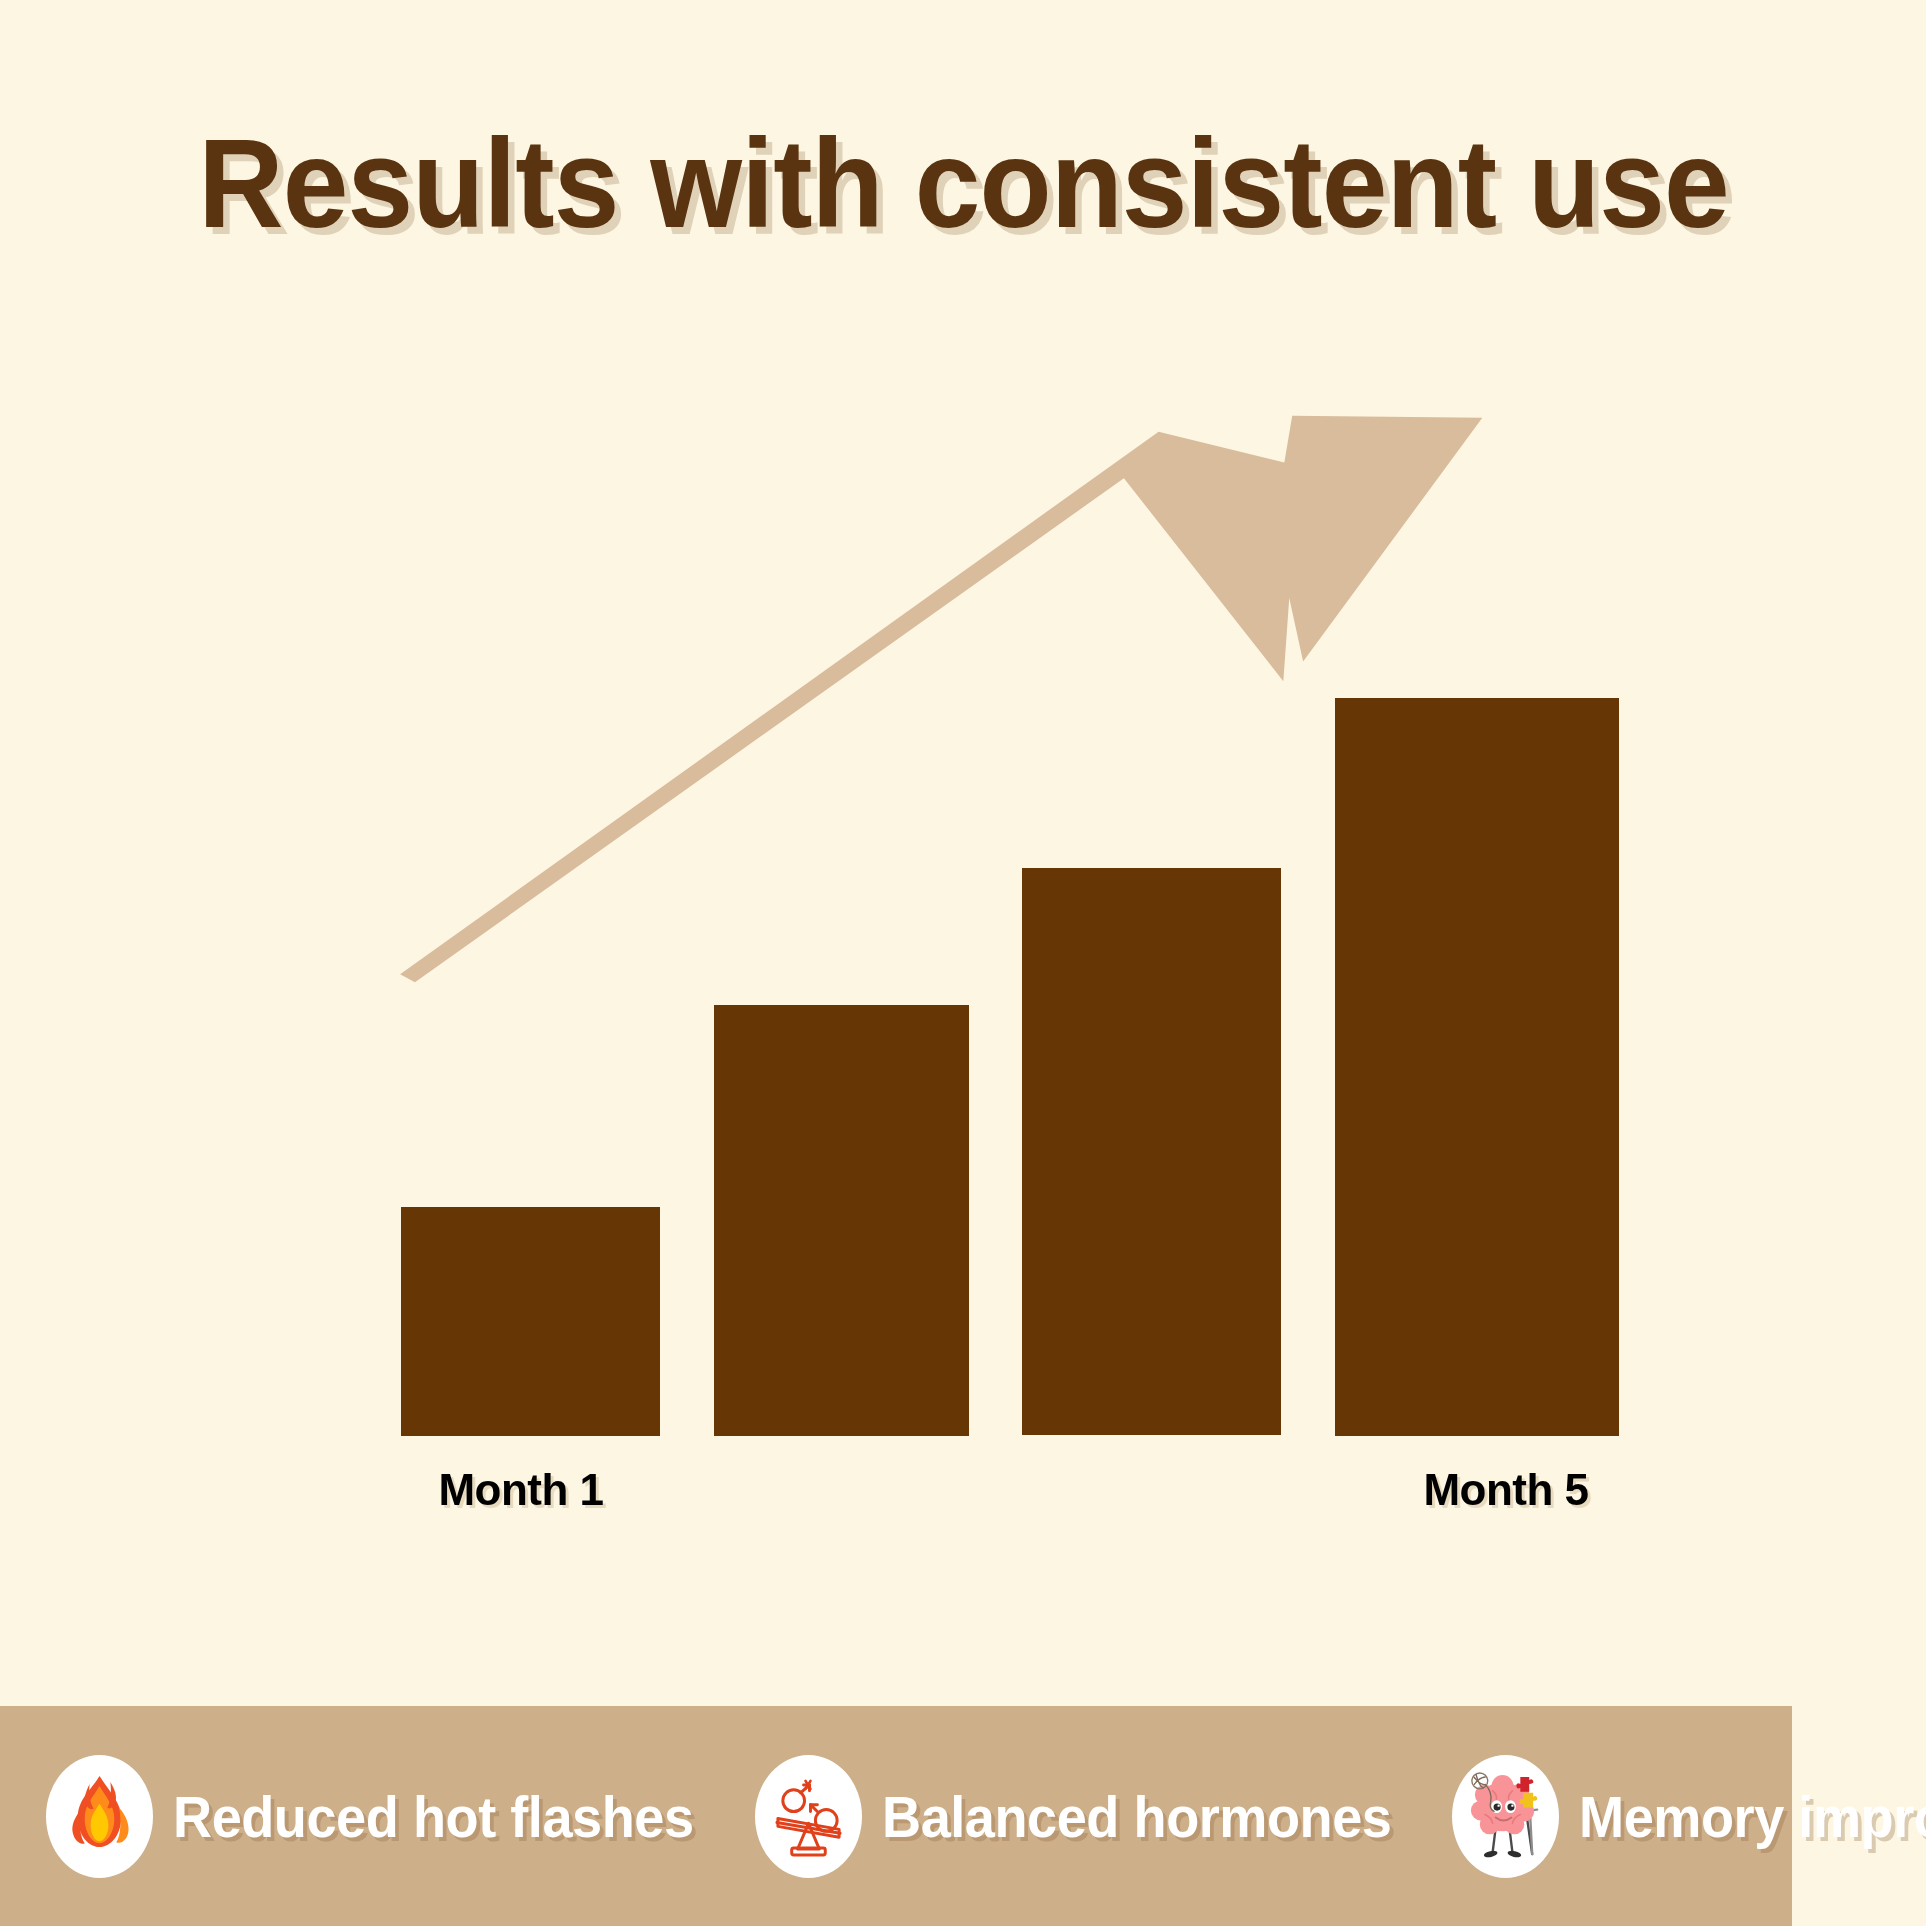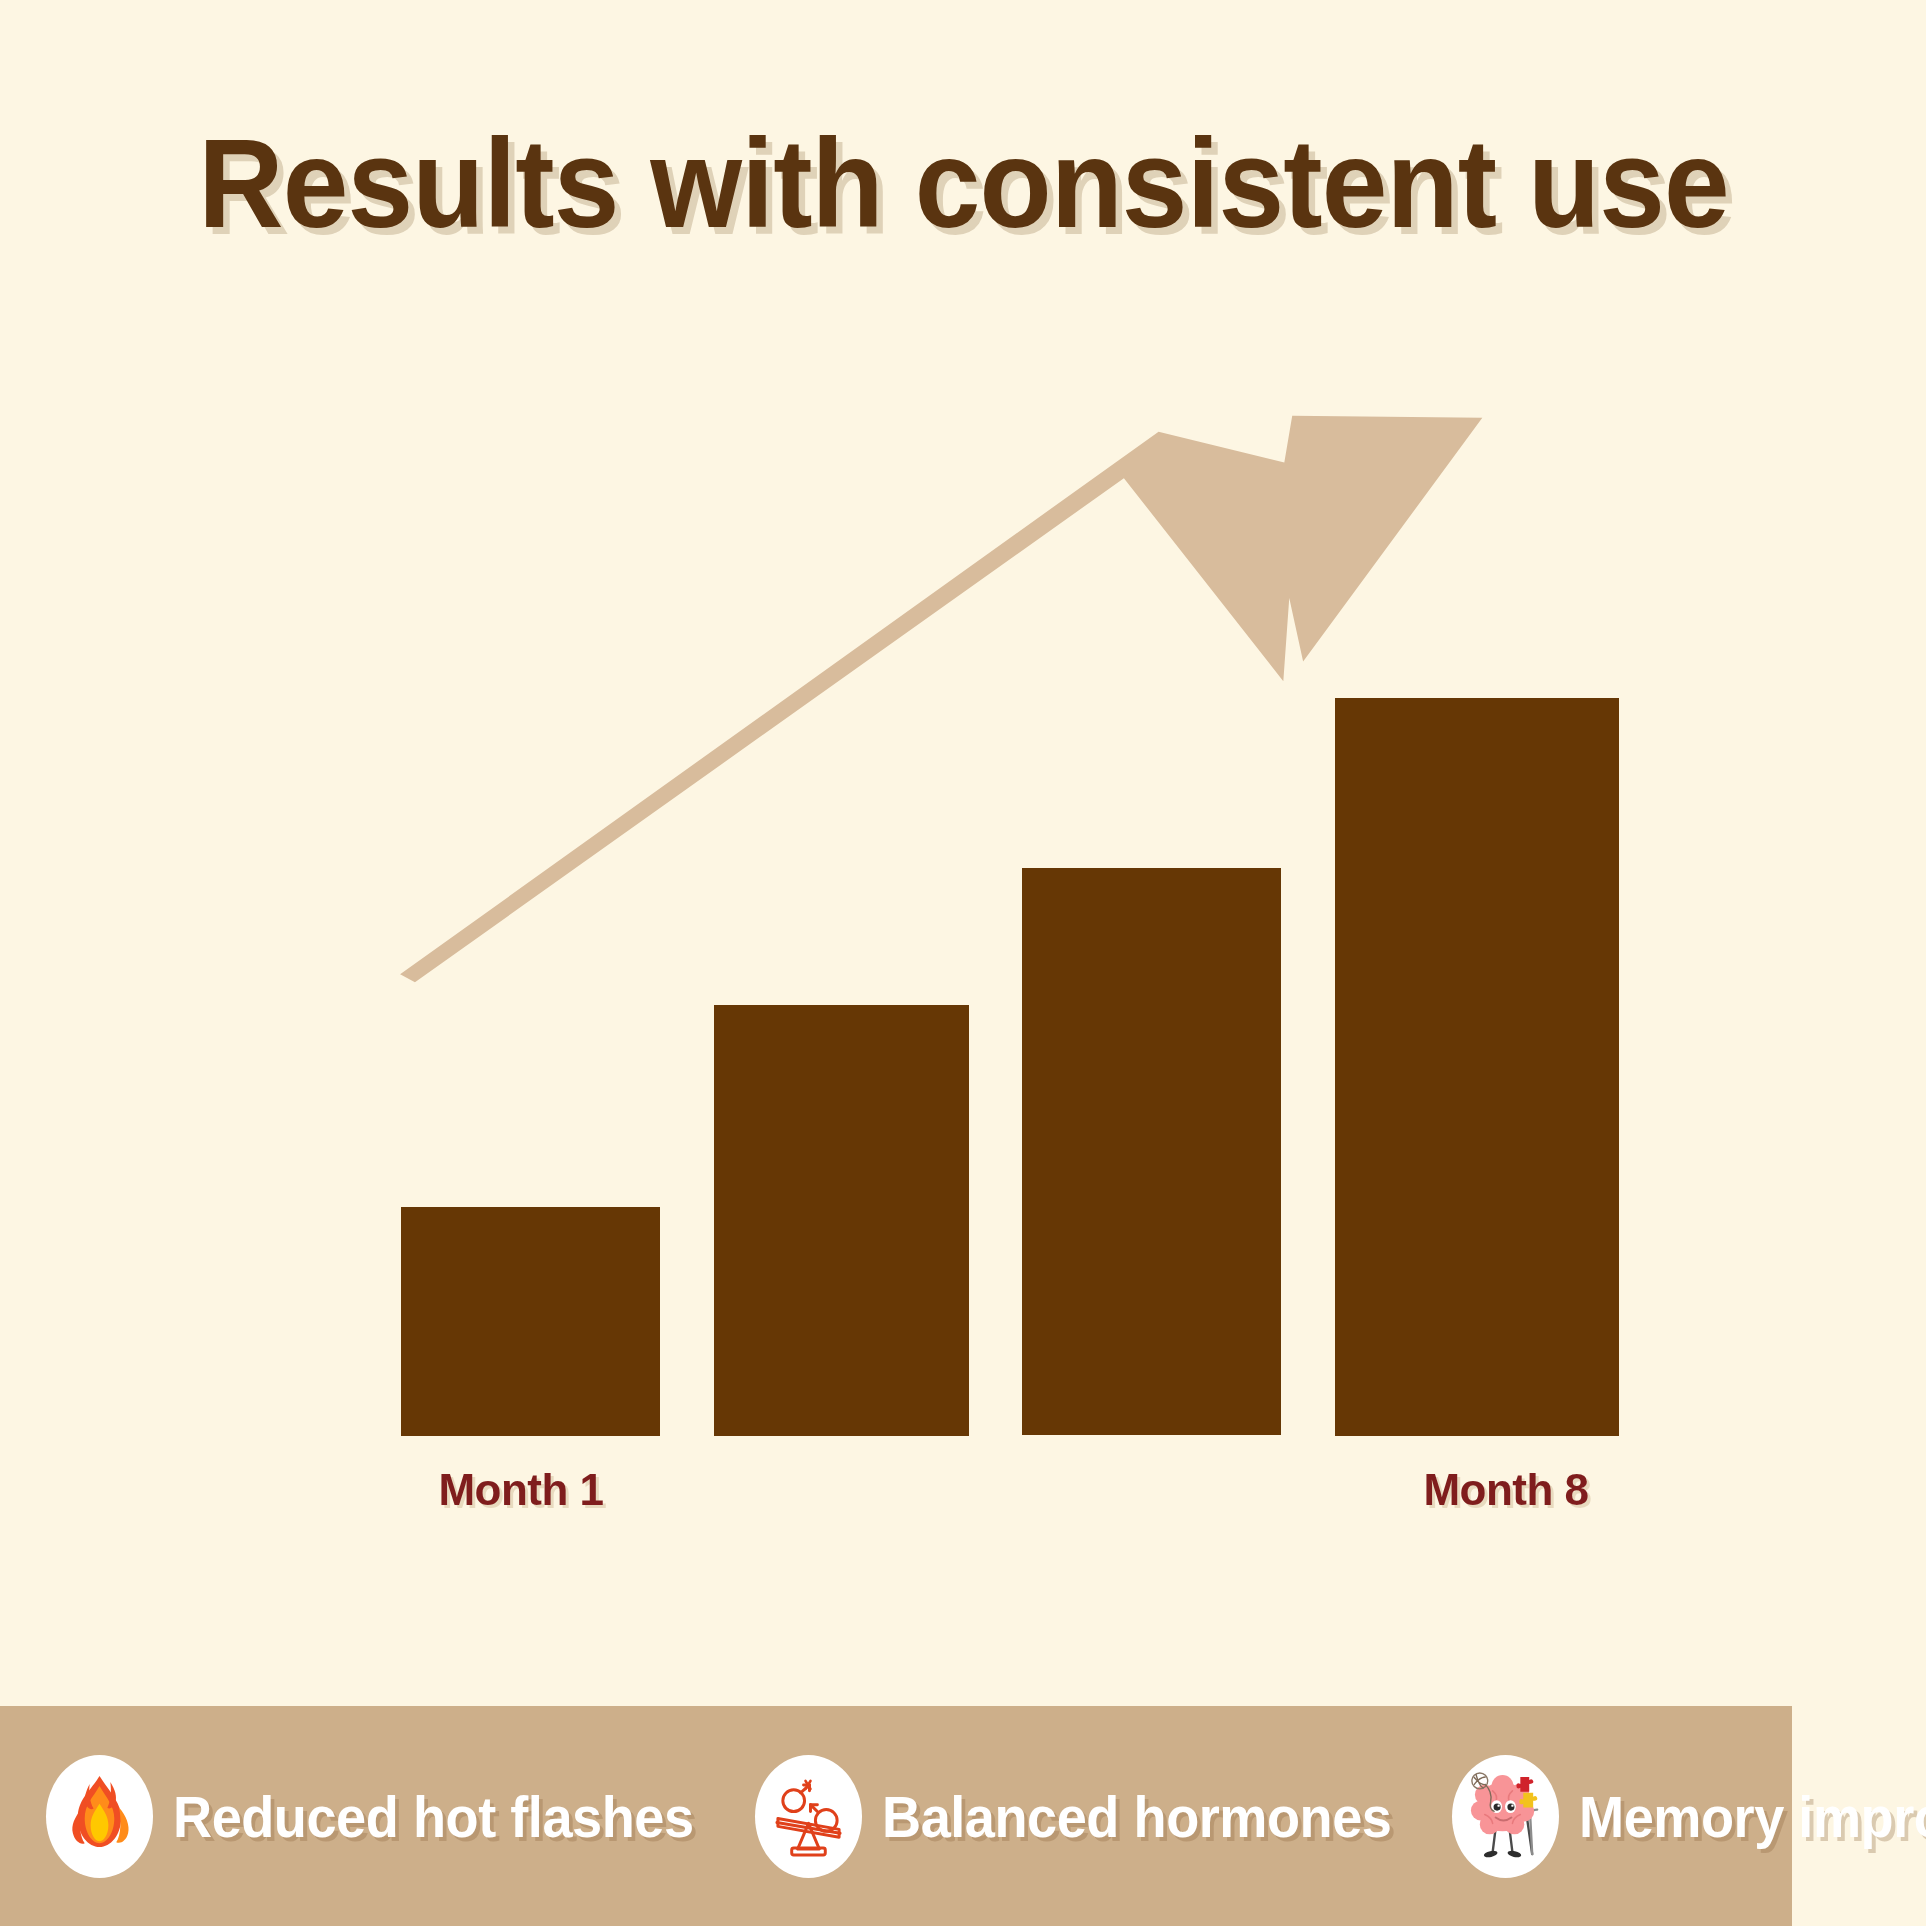--- a/index.html
+++ b/index.html
@@ -45,21 +45,21 @@
     pointer-events:none;
   }
   .bar {
     position:absolute;
     background:#663705;
   }
   .bar-label {
     position:absolute;
     font-size:44px;
     font-weight:700;
-    color:#7f1d1d;
+    color:#000000;
     letter-spacing:-0.5px;
     text-shadow:3px 3px 0 rgba(150,110,50,0.20);
     white-space:nowrap;
     text-align:center;
   }
 
   
   #banner {
     position:absolute;
     left:0; top:1706px;
@@ -122,21 +122,21 @@
         419,992
       "></polygon>
     </svg>
 
     <div class="bar" style="left:401px;  top:1207px; width:259px; height:229px;"></div>
     <div class="bar" style="left:714px;  top:1005px; width:255px; height:431px;"></div>
     <div class="bar" style="left:1022px; top:868px;  width:259px; height:567px;"></div>
     <div class="bar" style="left:1335px; top:698px;  width:284px; height:738px;"></div>
 
     <div class="bar-label" style="left:323px; top:1465px; width:396px;">Month 1</div>
-    <div class="bar-label" style="left:1308px; top:1465px; width:396px;">Month 8</div>
+    <div class="bar-label" style="left:1308px; top:1465px; width:396px;">Month 5</div>
   </div>
 
   <div id="banner">
 
     <div class="badge">
       <div class="badge-icon">
         <svg width="71" height="85" viewBox="0 0 72 86">
           <path fill="#F04E23" d="M36 2 C26 18 14 26 14 44 c0 18 11 30 22 30 s22-12 22-30 C58 30 48 20 36 2 Z"></path>
           <path fill="#FF8C1A" d="M36 12 C29 24 21 31 21 45 c0 15 8 25 15 25 s15-10 15-25 C51 32 43 24 36 12 Z"></path>
           <path fill="#FFC800" d="M36 30 C31 38 27 43 27 52 c0 10 5 16 9 16 s9-6 9-16 C45 43 41 38 36 30 Z"></path>

